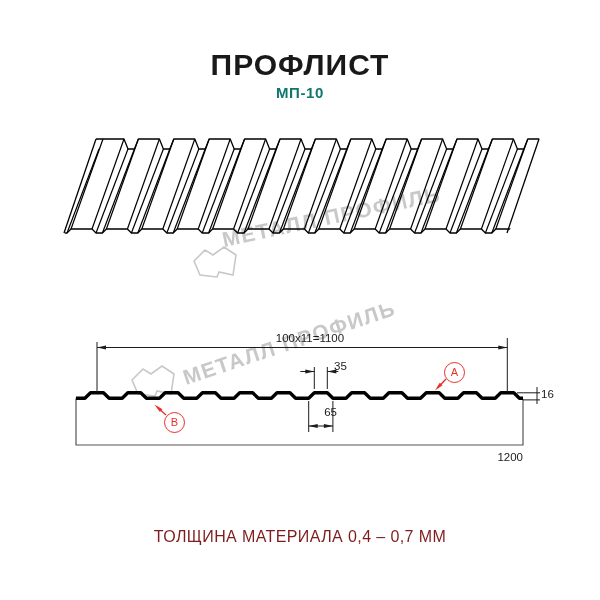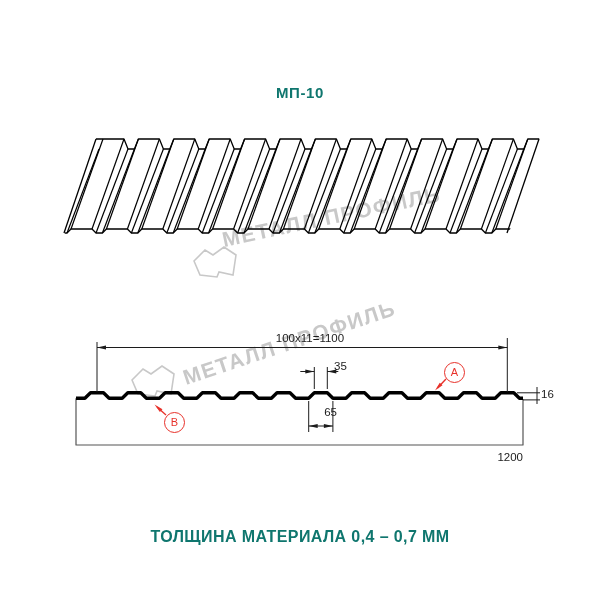--- a/index.html
+++ b/index.html
@@ -2,21 +2,21 @@
 <html><head>
 <meta charset="utf-8">
 <style>
   html,body{margin:0;padding:0;background:#ffffff;}
   .canvas{position:relative;width:600px;height:600px;background:#fff;overflow:hidden;
           font-family:"Liberation Sans", sans-serif;}
   .abs{position:absolute;}
   .center{left:0;right:0;text-align:center;}
   .title{top:48px;font-size:30px;font-weight:800;letter-spacing:1px;color:#191919;}
   .subtitle{top:84px;font-size:15px;font-weight:700;letter-spacing:0.6px;color:#0f766e;}
-  .footer{top:528px;font-size:16px;font-weight:700;letter-spacing:0.4px;color:#0f766e;}
+  .footer{top:528px;font-size:16px;font-weight:400;letter-spacing:0.4px;color:#7f1d1d;}
   .dim{font-size:11.5px;color:#1c1c1c;white-space:nowrap;text-align:right;}
   .marker{width:19px;height:19px;border-radius:50%;display:flex;align-items:center;
           justify-content:center;font-size:11px;line-height:1;}
   svg{position:absolute;left:0;top:0;}
   svg text.wm{font-family:"Liberation Sans", sans-serif;font-weight:700;
               font-size:21px;letter-spacing:1.5px;}
 </style>
 </head>
 <body>
 
@@ -127,20 +127,21 @@
         <line x1="527.8" y1="139" x2="495.79999999999995" y2="229" stroke="#000000" stroke-width="1.2"></line>
         <line x1="548.8" y1="139" x2="516.8" y2="229" stroke="#000000" stroke-width="1.2"></line>
         <line x1="552.8" y1="149" x2="520.8" y2="233" stroke="#000000" stroke-width="1.2"></line>
       </g>
     <g id="sheet-edges">
         <line x1="96" y1="139" x2="64" y2="233" stroke="#000000" stroke-width="1.3"></line>
         <line x1="539" y1="139" x2="507" y2="233" stroke="#000000" stroke-width="1.3"></line>
       </g>
   </svg>
 
+  <div class="abs center title">ПРОФЛИСТ</div>
   <div class="abs center subtitle">МП-10</div>
 
   <div class="abs dim" style="left:105px;width:410px;top:332px;text-align:center;">100x11=1100</div>
   <div class="abs dim" style="left:334px;top:360px;">35</div>
   <div class="abs dim" style="left:305px;width:32px;top:406px;text-align:right;">65</div>
   <div class="abs dim" style="left:76px;width:447px;top:451px;text-align:right;">1200</div>
   <div class="abs dim" style="left:541px;top:388px;">16</div>
 
   <div class="abs marker" id="marker-a" style="left: 444px; top: 362px; border: 1.6px solid rgb(232, 49, 42); color: rgb(232, 49, 42);">А</div>
   <div class="abs marker" id="marker-b" style="left: 164px; top: 412px; border: 1.6px solid rgb(232, 49, 42); color: rgb(232, 49, 42);">В</div>

